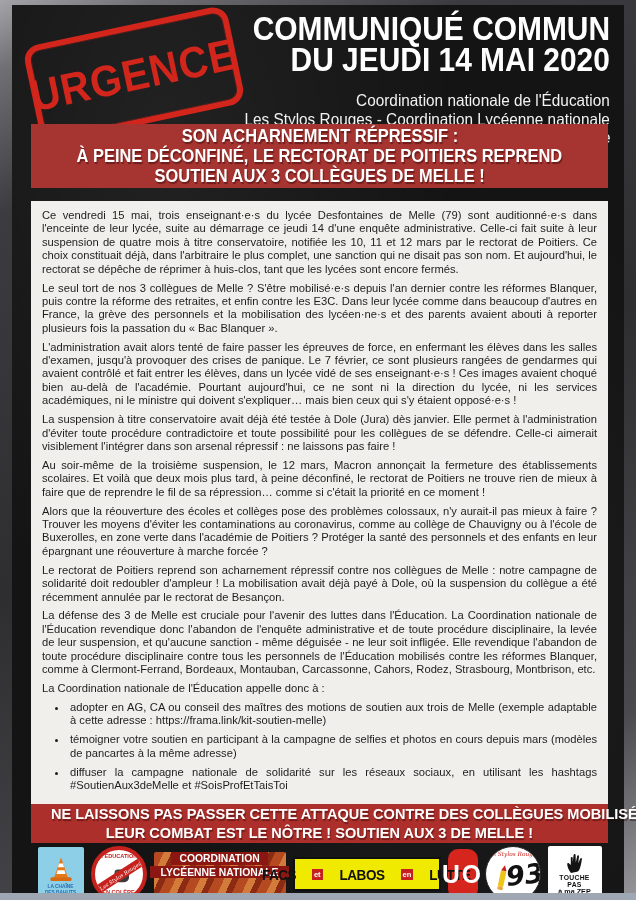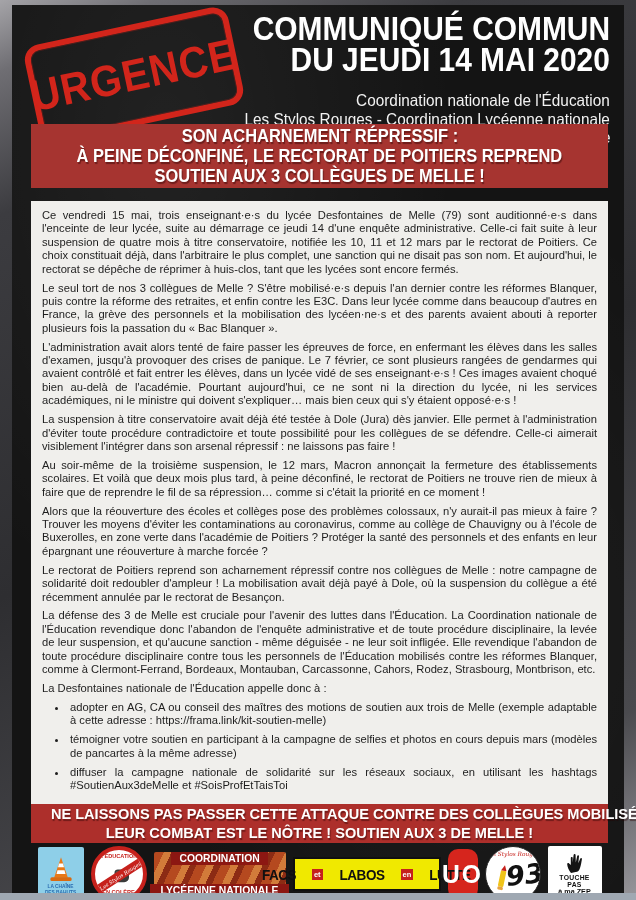--- a/index.html
+++ b/index.html
@@ -46,21 +46,21 @@
   .logo-colere{position:relative;width:56px;height:56px;border-radius:50%;background:#fff;border:4px solid #c6211c;
     box-sizing:border-box;overflow:hidden;}
   .logo-colere .arc{position:absolute;left:0;width:100%;text-align:center;font-size:5.6px;font-weight:800;color:#c6211c;}
   .arc-top{top:3px;} .arc-bottom{bottom:3px;}
   .logo-colere .band{position:absolute;left:-12px;top:21px;width:74px;height:9px;background:#c6211c;
     transform:rotate(-33deg);display:flex;align-items:center;justify-content:center;}
   .logo-colere .band span{color:#fff;font-style:italic;font-size:5.2px;white-space:nowrap;font-family:"DejaVu Serif",serif;}
   .logo-colere svg{position:absolute;left:13px;top:12px;}
   .logo-coord{width:132px;height:44px;border-radius:2px;
     background:repeating-linear-gradient(115deg,#b5491f 0 9px,#d27b3a 9px 16px,#8c2b14 16px 22px);
-    display:flex;flex-direction:column;align-items:center;justify-content:space-between;gap:1px;}
+    display:flex;flex-direction:column;align-items:center;justify-content:flex-start;gap:1px;}
   .logo-coord .row{background:#8c1712;color:#fff;font-weight:800;font-size:11.5px;line-height:12.5px;
     padding:0 4px;white-space:nowrap;}
   .logo-coord .row span{display:inline-block;transform:scaleX(.9);}
   .logo-facs{width:148px;height:34px;background:#f0e900;border:2px solid #101010;box-sizing:border-box;
     flex-direction:row;gap:14px;}
   .logo-facs .seg-b{color:#101010;font-weight:800;font-size:15px;letter-spacing:-.5px;transform:scaleX(.9);white-space:nowrap;}
   .logo-facs .seg-r{background:#c6211c;color:#fff;font-weight:700;font-size:7.5px;padding:1px 2px;white-space:nowrap;}
   .logo-uo{width:30px;height:50px;background:#d6251d;border-radius:10px;}
   .logo-uo span{color:#fff;font-weight:800;font-size:26px;letter-spacing:2px;transform:scaleX(.95);}
   .logo-93{position:relative;width:56px;height:56px;border-radius:50%;background:#fff;border:1px solid #222;
@@ -102,21 +102,21 @@
 
     <div class="doc">
       <p>Ce vendredi 15 mai, trois enseignant·e·s du lycée Desfontaines de Melle (79) sont auditionné·e·s dans l'enceinte de leur lycée, suite au démarrage ce jeudi 14 d'une enquête administrative. Celle-ci fait suite à leur suspension de quatre mois à titre conservatoire, notifiée les 10, 11 et 12 mars par le rectorat de Poitiers. Ce choix constituait déjà, dans l'arbitraire le plus complet, une sanction qui ne disait pas son nom. Et aujourd'hui, le rectorat se dépêche de réprimer à huis-clos, tant que les lycées sont encore fermés.</p>
       <p>Le seul tort de nos 3 collègues de Melle ? S'être mobilisé·e·s depuis l'an dernier contre les réformes Blanquer, puis contre la réforme des retraites, et enfin contre les E3C. Dans leur lycée comme dans beaucoup d'autres en France, la grève des personnels et la mobilisation des lycéen·ne·s et des parents avaient abouti à reporter plusieurs fois la passation du « Bac Blanquer ».</p>
       <p>L'administration avait alors tenté de faire passer les épreuves de force, en enfermant les élèves dans les salles d'examen, jusqu'à provoquer des crises de panique. Le 7 février, ce sont plusieurs rangées de gendarmes qui avaient contrôlé et fait entrer les élèves, dans un lycée vidé de ses enseignant·e·s ! Ces images avaient choqué bien au-delà de l'académie. Pourtant aujourd'hui, ce ne sont ni la direction du lycée, ni les services académiques, ni le ministre qui doivent s'expliquer… mais bien ceux qui s'y étaient opposé·e·s !</p>
       <p>La suspension à titre conservatoire avait déjà été testée à Dole (Jura) dès janvier. Elle permet à l'administration d'éviter toute procédure contradictoire et toute possibilité pour les collègues de se défendre. Celle-ci aimerait visiblement l'intégrer dans son arsenal répressif : ne laissons pas faire !</p>
       <p>Au soir-même de la troisième suspension, le 12 mars, Macron annonçait la fermeture des établissements scolaires. Et voilà que deux mois plus tard, à peine déconfiné, le rectorat de Poitiers ne trouve rien de mieux à faire que de reprendre le fil de sa répression… comme si c'était la priorité en ce moment !</p>
       <p>Alors que la réouverture des écoles et collèges pose des problèmes colossaux, n'y aurait-il pas mieux à faire ? Trouver les moyens d'éviter les contaminations au coronavirus, comme au collège de Chauvigny ou à l'école de Buxerolles, en zone verte dans l'académie de Poitiers ? Protéger la santé des personnels et des enfants en leur épargnant une réouverture à marche forcée ?</p>
       <p>Le rectorat de Poitiers reprend son acharnement répressif contre nos collègues de Melle : notre campagne de solidarité doit redoubler d'ampleur ! La mobilisation avait déjà payé à Dole, où la suspension du collègue a été récemment annulée par le rectorat de Besançon.</p>
       <p>La défense des 3 de Melle est cruciale pour l'avenir des luttes dans l'Éducation. La Coordination nationale de l'Éducation revendique donc l'abandon de l'enquête administrative et de toute procédure disciplinaire, la levée de leur suspension, et qu'aucune sanction - même déguisée - ne leur soit infligée. Elle revendique l'abandon de toute procédure disciplinaire contre tous les personnels de l'Éducation mobilisés contre les réformes Blanquer, comme à Clermont-Ferrand, Bordeaux, Montauban, Carcassonne, Cahors, Rodez, Strasbourg, Montbrison, etc.</p>
-      <p>La Desfontaines nationale de l'Éducation appelle donc à :</p>
+      <p>La Coordination nationale de l'Éducation appelle donc à :</p>
       <ul>
         <li>adopter en AG, CA ou conseil des maîtres des motions de soutien aux trois de Melle (exemple adaptable à cette adresse : https://frama.link/kit-soutien-melle)</li>
         <li>témoigner votre soutien en participant à la campagne de selfies et photos en cours depuis mars (modèles de pancartes à la même adresse)</li>
         <li>diffuser la campagne nationale de solidarité sur les réseaux sociaux, en utilisant les hashtags #SoutienAux3deMelle et #SoisProfEtTaisToi</li>
       </ul>
     </div>
 
     <div class="banner bottom-banner">
       <div class="bline"><span>NE LAISSONS PAS PASSER CETTE ATTAQUE CONTRE DES COLLÈGUES MOBILISÉ.E.S !</span></div>
       <div class="bline"><span>LEUR COMBAT EST LE NÔTRE ! SOUTIEN AUX 3 DE MELLE !</span></div>

